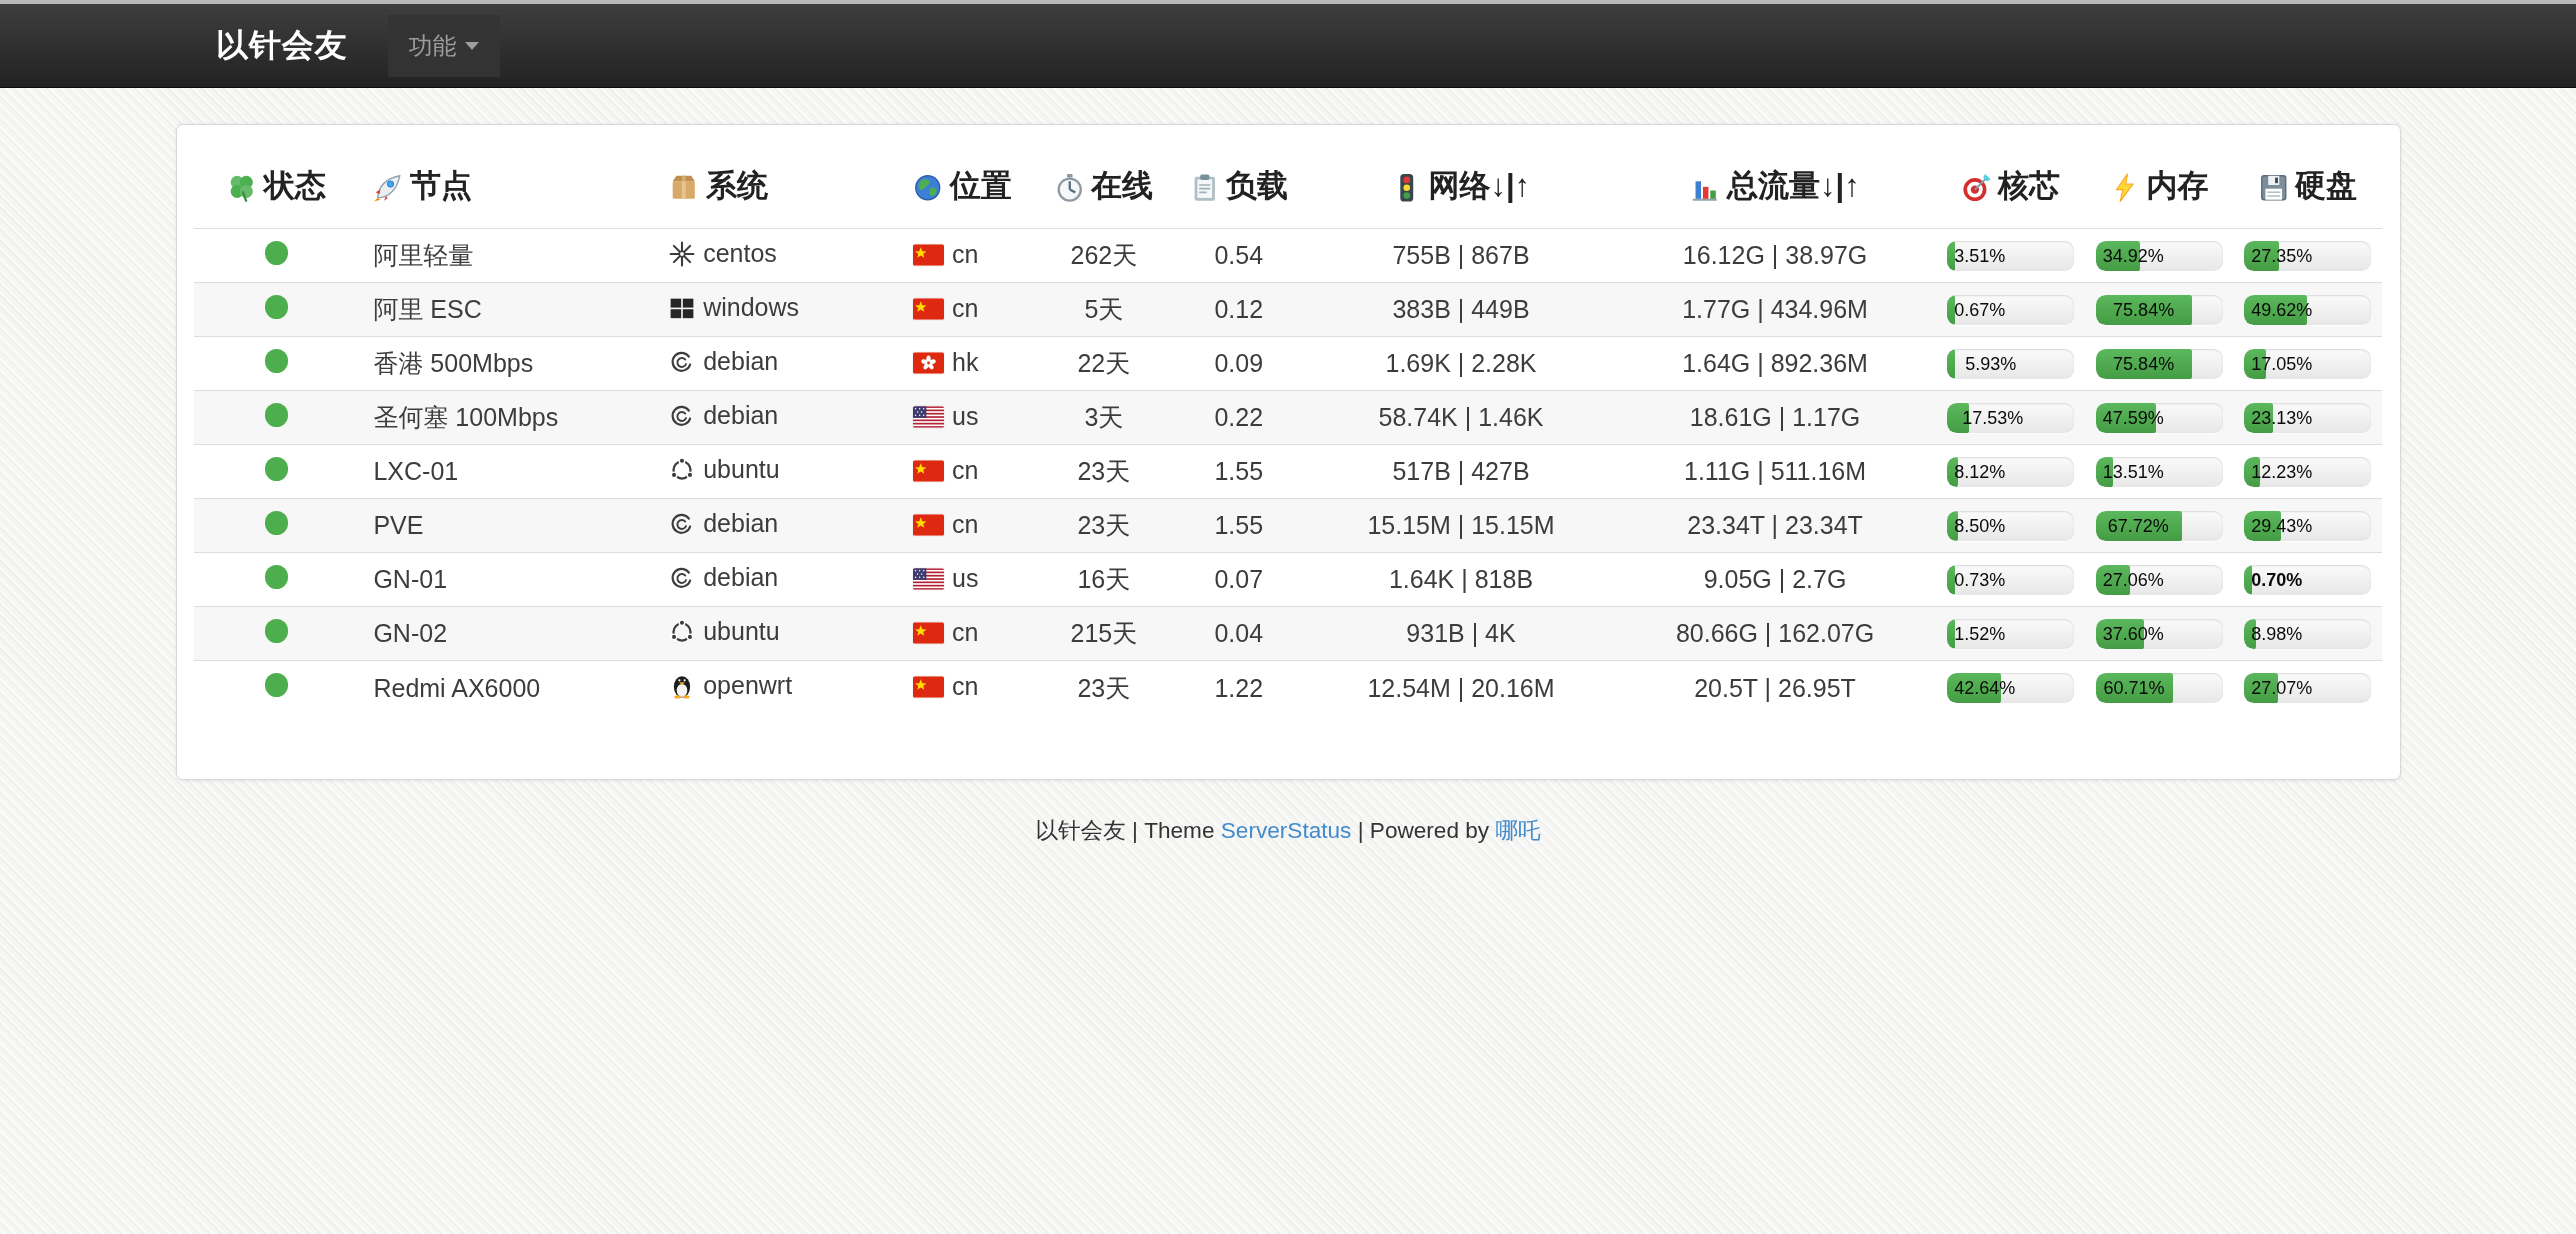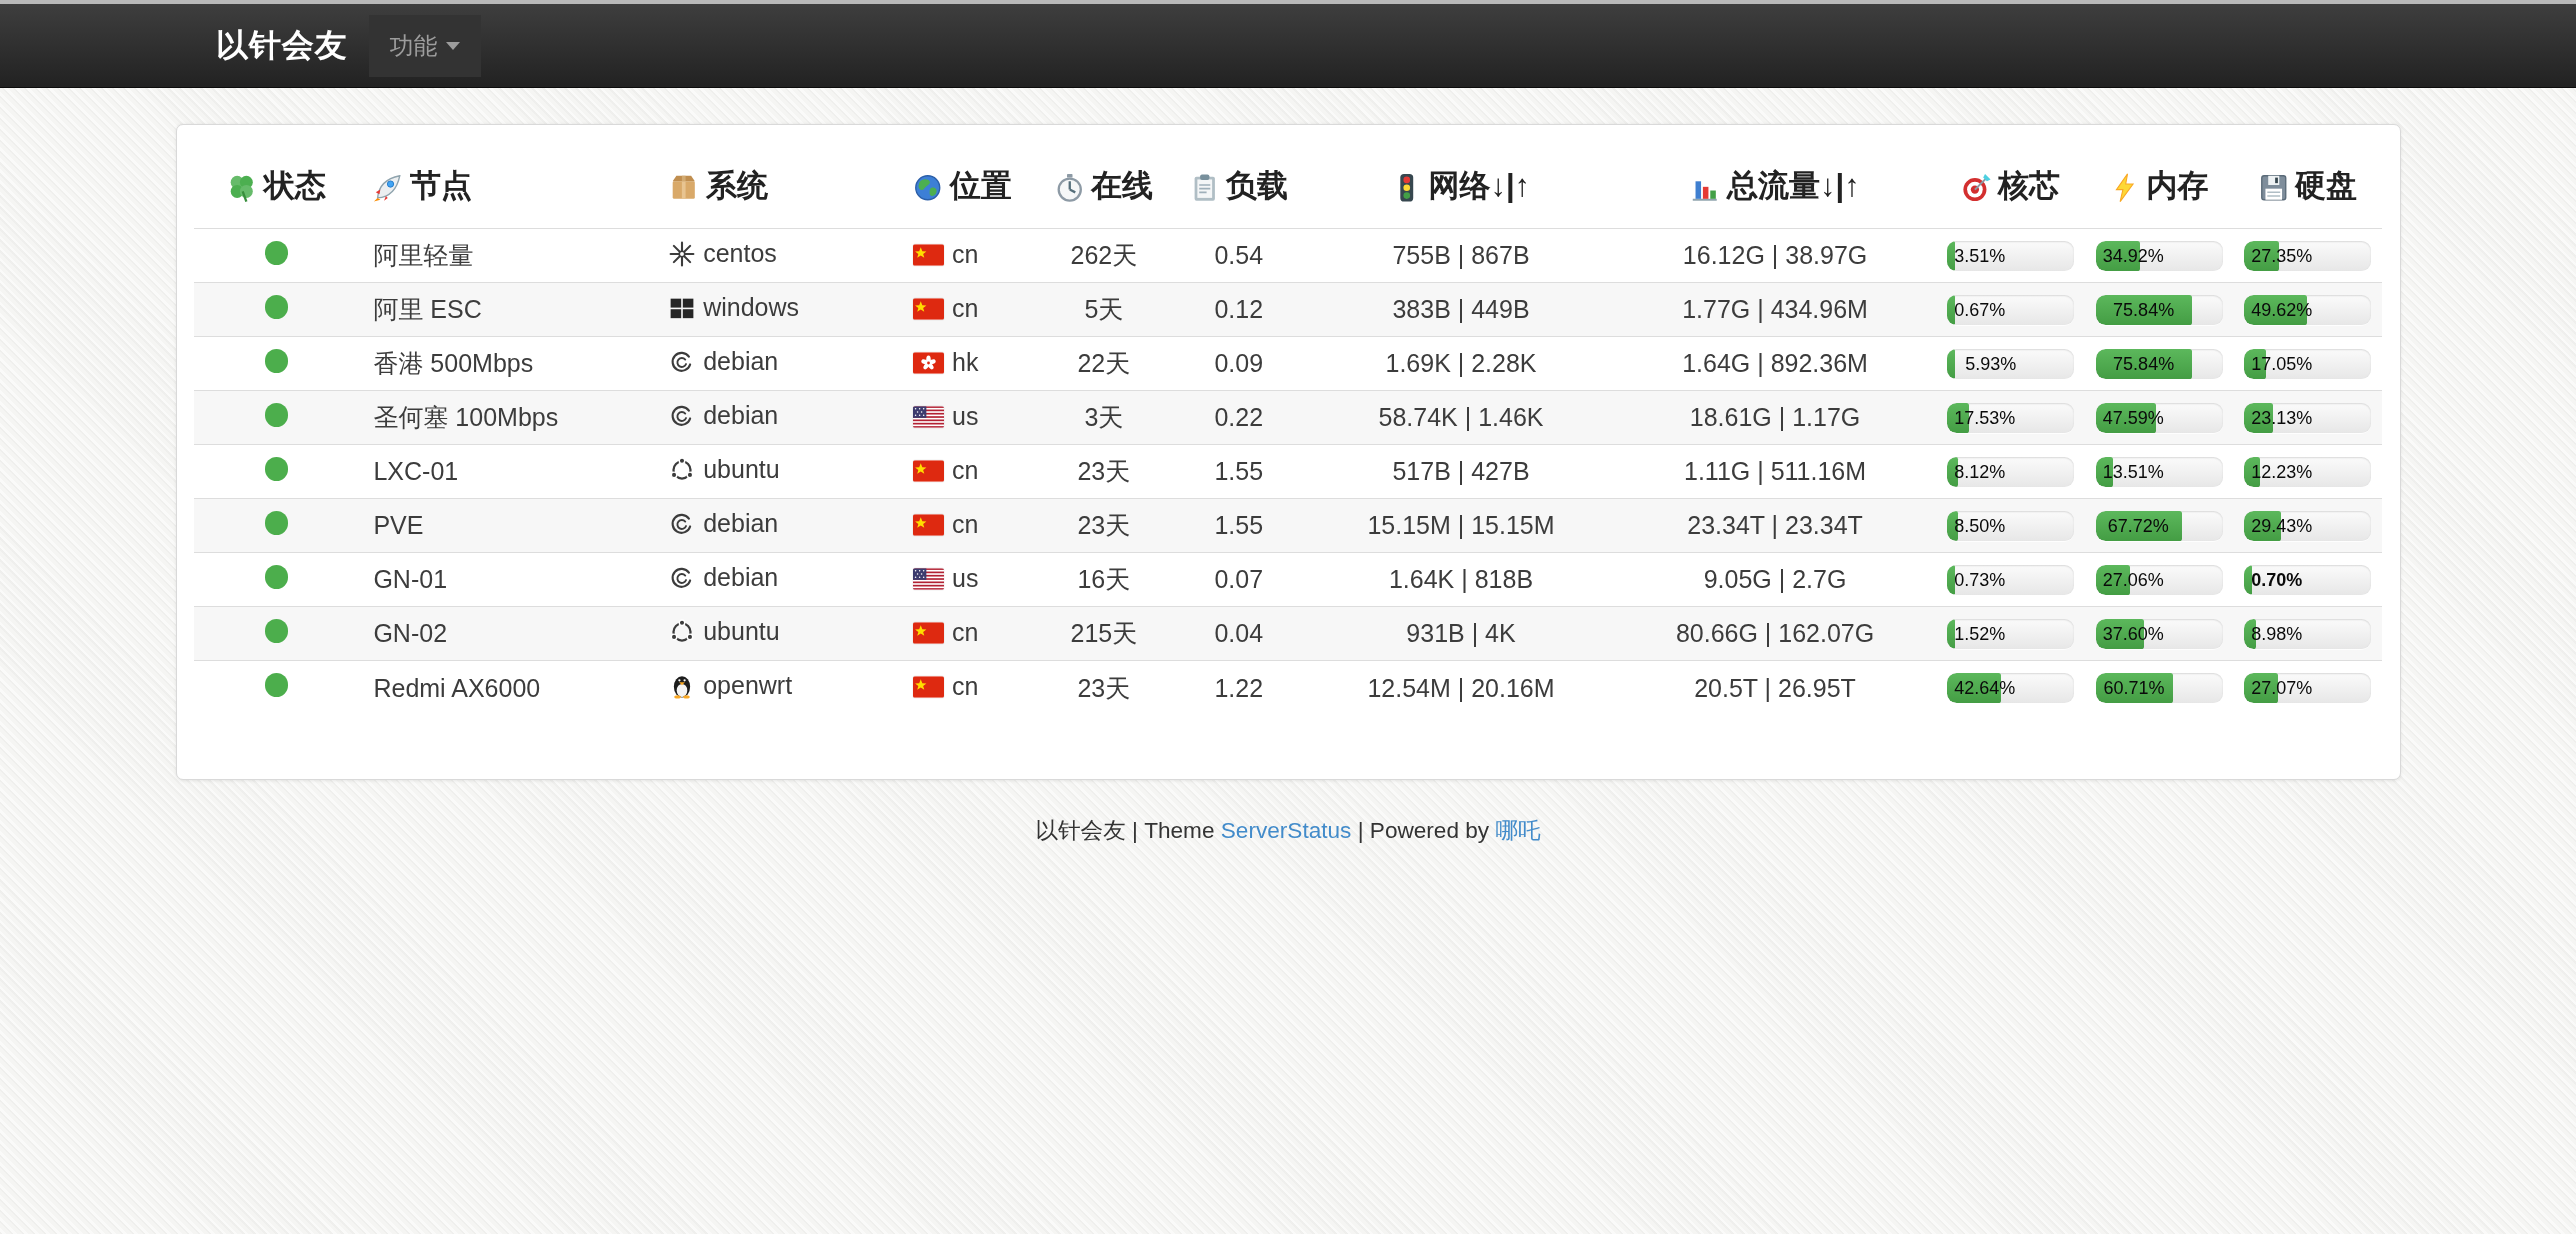--- a/index.html
+++ b/index.html
@@ -15,21 +15,21 @@
   
   .navbar {
     height:84px;
     background:linear-gradient(to bottom,#3e3e3e,#222);
     border-bottom:1.7px solid #0c0c0c;
     display:flex; align-items:center;
     padding-left:216px;
   }
   .brand {
     color:#ffffff; font-size:32px; font-weight:bold; letter-spacing:0.9px;
-    margin-right:21px; text-decoration:none; cursor:pointer;
+    margin-right:40px; text-decoration:none; cursor:pointer;
   }
   .menu-toggle {
     display:inline-flex; align-items:center;
     background:#333333; color:#9d9d9d;
     font-size:24px; padding:14.8px 21px; cursor:pointer;
   }
   .caret {
     display:inline-block; width:0; height:0; margin-left:8.7px;
     border-left:7px solid transparent; border-right:7px solid transparent;
     border-top:8.7px solid #9d9d9d;
@@ -429,21 +429,21 @@
               </svg>
               <span>us</span>
             </span></td>
     <td class="c-up"><span>3天</span></td>
     <td class="c-load"><span>0.22</span></td>
     <td class="c-net"><span>58.74K | 1.46K</span></td>
     <td class="c-tra"><span>18.61G | 1.17G</span></td>
     <td class="c-bar">
             <div class="bar">
               <div class="fill" style="width: 22px;"></div>
-              <span class="blabel" style="left: 7px; text-align: center;">17.53%</span>
+              <span class="blabel" style="left: 15px; text-align: center;">17.53%</span>
             </div>
           </td>
     <td class="c-bar">
             <div class="bar">
               <div class="fill" style="width: 60px;"></div>
               <span class="blabel" style="left: 7px;">47.59%</span>
             </div>
           </td>
     <td class="c-bar">
             <div class="bar">

